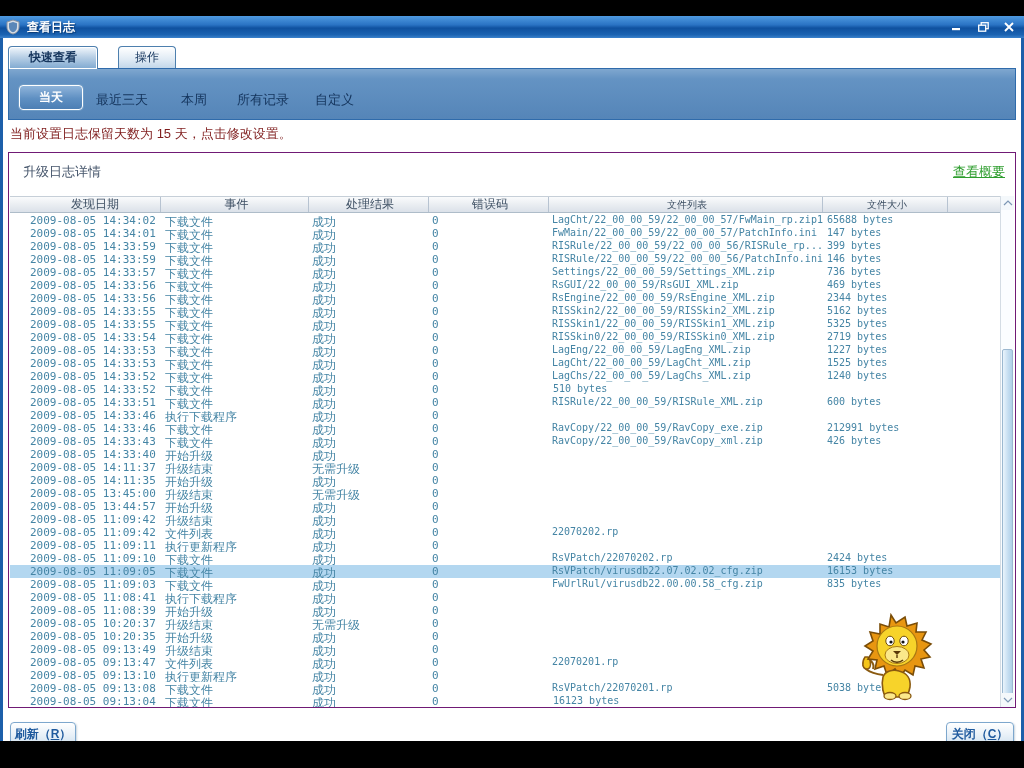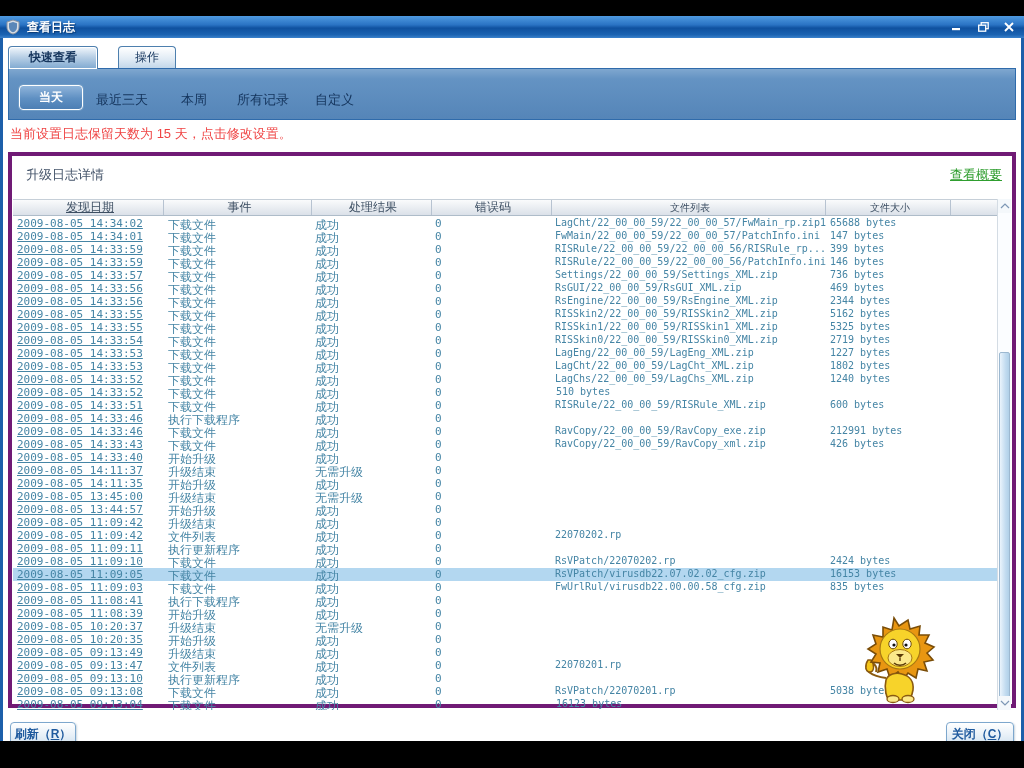--- a/index.html
+++ b/index.html
@@ -36,40 +36,40 @@
   .filter-panel { position:absolute; left:8px; top:52px; width:1008px; height:52px;
     background:linear-gradient(180deg,#7fa7cf 0%,#6493c3 20%,#5585b8 100%);
     border:1px solid #2f6bab; z-index:2; }
   .filter-btn { position:absolute; left:10px; top:16px; width:64px; height:25px;
     border:1px solid #fff; border-radius:4px; color:#fff; font-size:12px; font-weight:bold;
     background:linear-gradient(180deg,#8fb4da 0%,#5e8fc2 55%,#4c7fb4 100%);
     text-align:center; line-height:23px; box-shadow:0 0 0 1px #6f9cc6; }
   .filter-lbl { position:absolute; top:22px; font-size:13px; color:#14345c; }
 
   
-  .status-line { position:absolute; left:10px; top:109px; font-size:13px; color:#ef4444; }
+  .status-line { position:absolute; left:10px; top:109px; font-size:13px; color:#7f1d1d; }
 
   
   .log-panel { position:absolute; left:8px; top:136px; width:1008px; height:556px;
-    border:4px solid #701a75; background:#fff; }
+    border:1px solid #701a75; background:#fff; }
   .section-title { position:absolute; left:14px; top:10px; font-size:13px; color:#44546a; }
   .summary-link { position:absolute; right:10px; top:10px; font-size:13px; color:#2f9e2f;
     text-decoration:underline; cursor:pointer; }
 
   .grid-head { position:absolute; left:1px; top:43px; width:992px; height:17px; display:flex;
     background:linear-gradient(180deg,#fafbfc 0%,#e7ebf0 60%,#dbe1e9 100%);
     border-top:1px solid #c6cfd8; border-bottom:1px solid #aebcc9; }
   .th { font-size:12px; color:#3d4f63; text-align:center; line-height:15px; border-right:1px solid #b7c3d1; }
   .th:last-child { border-right:none; }
 
   .grid-body { position:absolute; left:1px; top:61px; width:992px; height:493px; overflow:hidden; }
   .tr { display:flex; height:13px; line-height:13px; white-space:nowrap; }
   .tr.selected { background:#b3d7f0; }
   .td { overflow:hidden; color:#4585a5; font:11px "DejaVu Sans Mono",monospace; }
-  .c-date   { width:151px; padding-left:4px;text-decoration:underline; }
+  .c-date   { width:151px; padding-left:20px; }
   .c-event  { width:148px; padding-left:4px; font-size:12px; }
   .c-result { width:120px; padding-left:3px; font-size:12px; }
   .c-code   { width:120px; padding-left:3px; }
   .c-file   { width:274px; padding-left:3px; font-size:10px; }
   .c-size   { width:125px; padding-left:4px; font-size:10px; }
 
   
   .vscroll { position:absolute; right:1px; top:43px; width:14px; height:511px;
     background:#fbfdff; border-left:1px solid #d4dce4; }
   .vs-up,.vs-down { position:absolute; left:0; width:13px; height:14px; display:flex;
@@ -278,21 +278,21 @@
     <span class="td c-code">0</span>
     <span class="td c-file">LagEng/22_00_00_59/LagEng_XML.zip</span>
     <span class="td c-size">1227 bytes</span>
   </div>
         <div class="tr">
     <span class="td c-date">2009-08-05 14:33:53</span>
     <span class="td c-event">下载文件</span>
     <span class="td c-result">成功</span>
     <span class="td c-code">0</span>
     <span class="td c-file">LagCht/22_00_00_59/LagCht_XML.zip</span>
-    <span class="td c-size">1802 bytes</span>
+    <span class="td c-size">1525 bytes</span>
   </div>
         <div class="tr">
     <span class="td c-date">2009-08-05 14:33:52</span>
     <span class="td c-event">下载文件</span>
     <span class="td c-result">成功</span>
     <span class="td c-code">0</span>
     <span class="td c-file">LagChs/22_00_00_59/LagChs_XML.zip</span>
     <span class="td c-size">1240 bytes</span>
   </div>
         <div class="tr">

